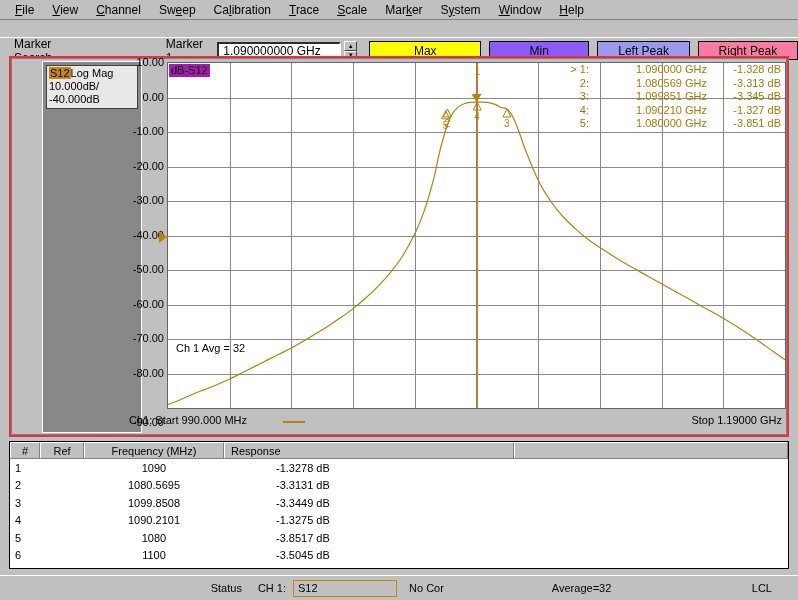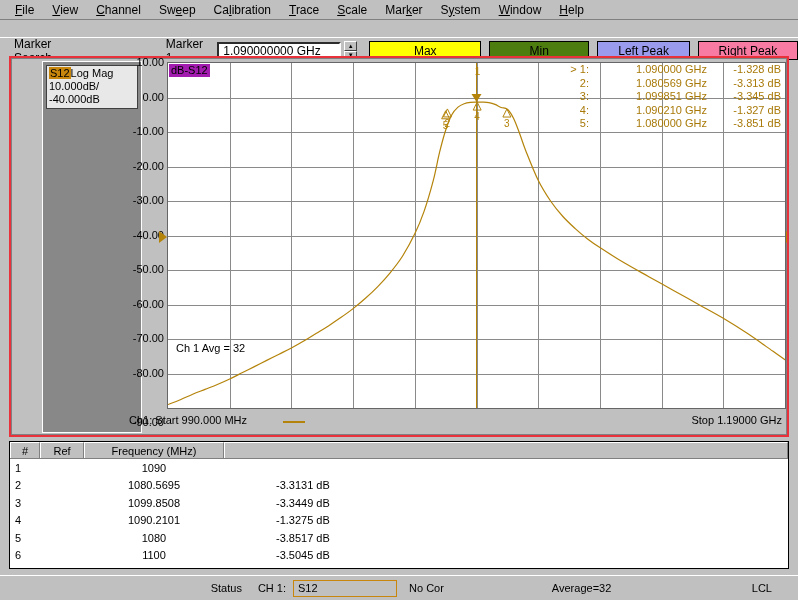--- a/index.html
+++ b/index.html
@@ -50,21 +50,21 @@
     display:flex;align-items:center;justify-content:center;
     font-size:6px;line-height:1;
   }
   .tbbtn{
     margin-left:8px;height:19px;width:102px;
     border:1px solid #000;
     display:flex;align-items:center;justify-content:center;
     font-size:12px;color:#000;box-sizing:border-box;
   }
   .tbbtn.max{background:#ffff00;width:116px;margin-left:12px;}
-  .tbbtn.min{background:#4d7c0f;width:104px;}
+  .tbbtn.min{background:#8b5cf6;width:104px;}
   .tbbtn.lpk{background:#9b9bee;width:96px;}
   .tbbtn.rpk{background:#f87ba4;width:104px;}
 
   
   .graph-outer{
     position:absolute;left:9px;top:56px;width:780px;height:381px;
     border:2px solid #e8313a;background:#c0c0c0;box-sizing:border-box;
   }
   .graph-inner{
     position:absolute;left:0;top:0;right:0;bottom:0;
@@ -332,27 +332,29 @@
       </div>
 
     </div>
   </div>
 
   <div class="mktable">
     <div class="mkhead">
       <div class="col-n">#</div>
       <div class="col-r">Ref</div>
       <div class="col-f">Frequency (MHz)</div>
+      <div class="col-resp">Response</div>
       <div class="col-rest"></div>
     </div>
     <div id="mkrows">
         <div class="mkrow">
           <div class="n">1</div>
           <div class="r"></div>
           <div class="f">1090</div>
+          <div class="resp">-1.3278 dB</div>
         </div>
         <div class="mkrow">
           <div class="n">2</div>
           <div class="r"></div>
           <div class="f">1080.5695</div>
           <div class="resp">-3.3131 dB</div>
         </div>
         <div class="mkrow">
           <div class="n">3</div>
           <div class="r"></div>

